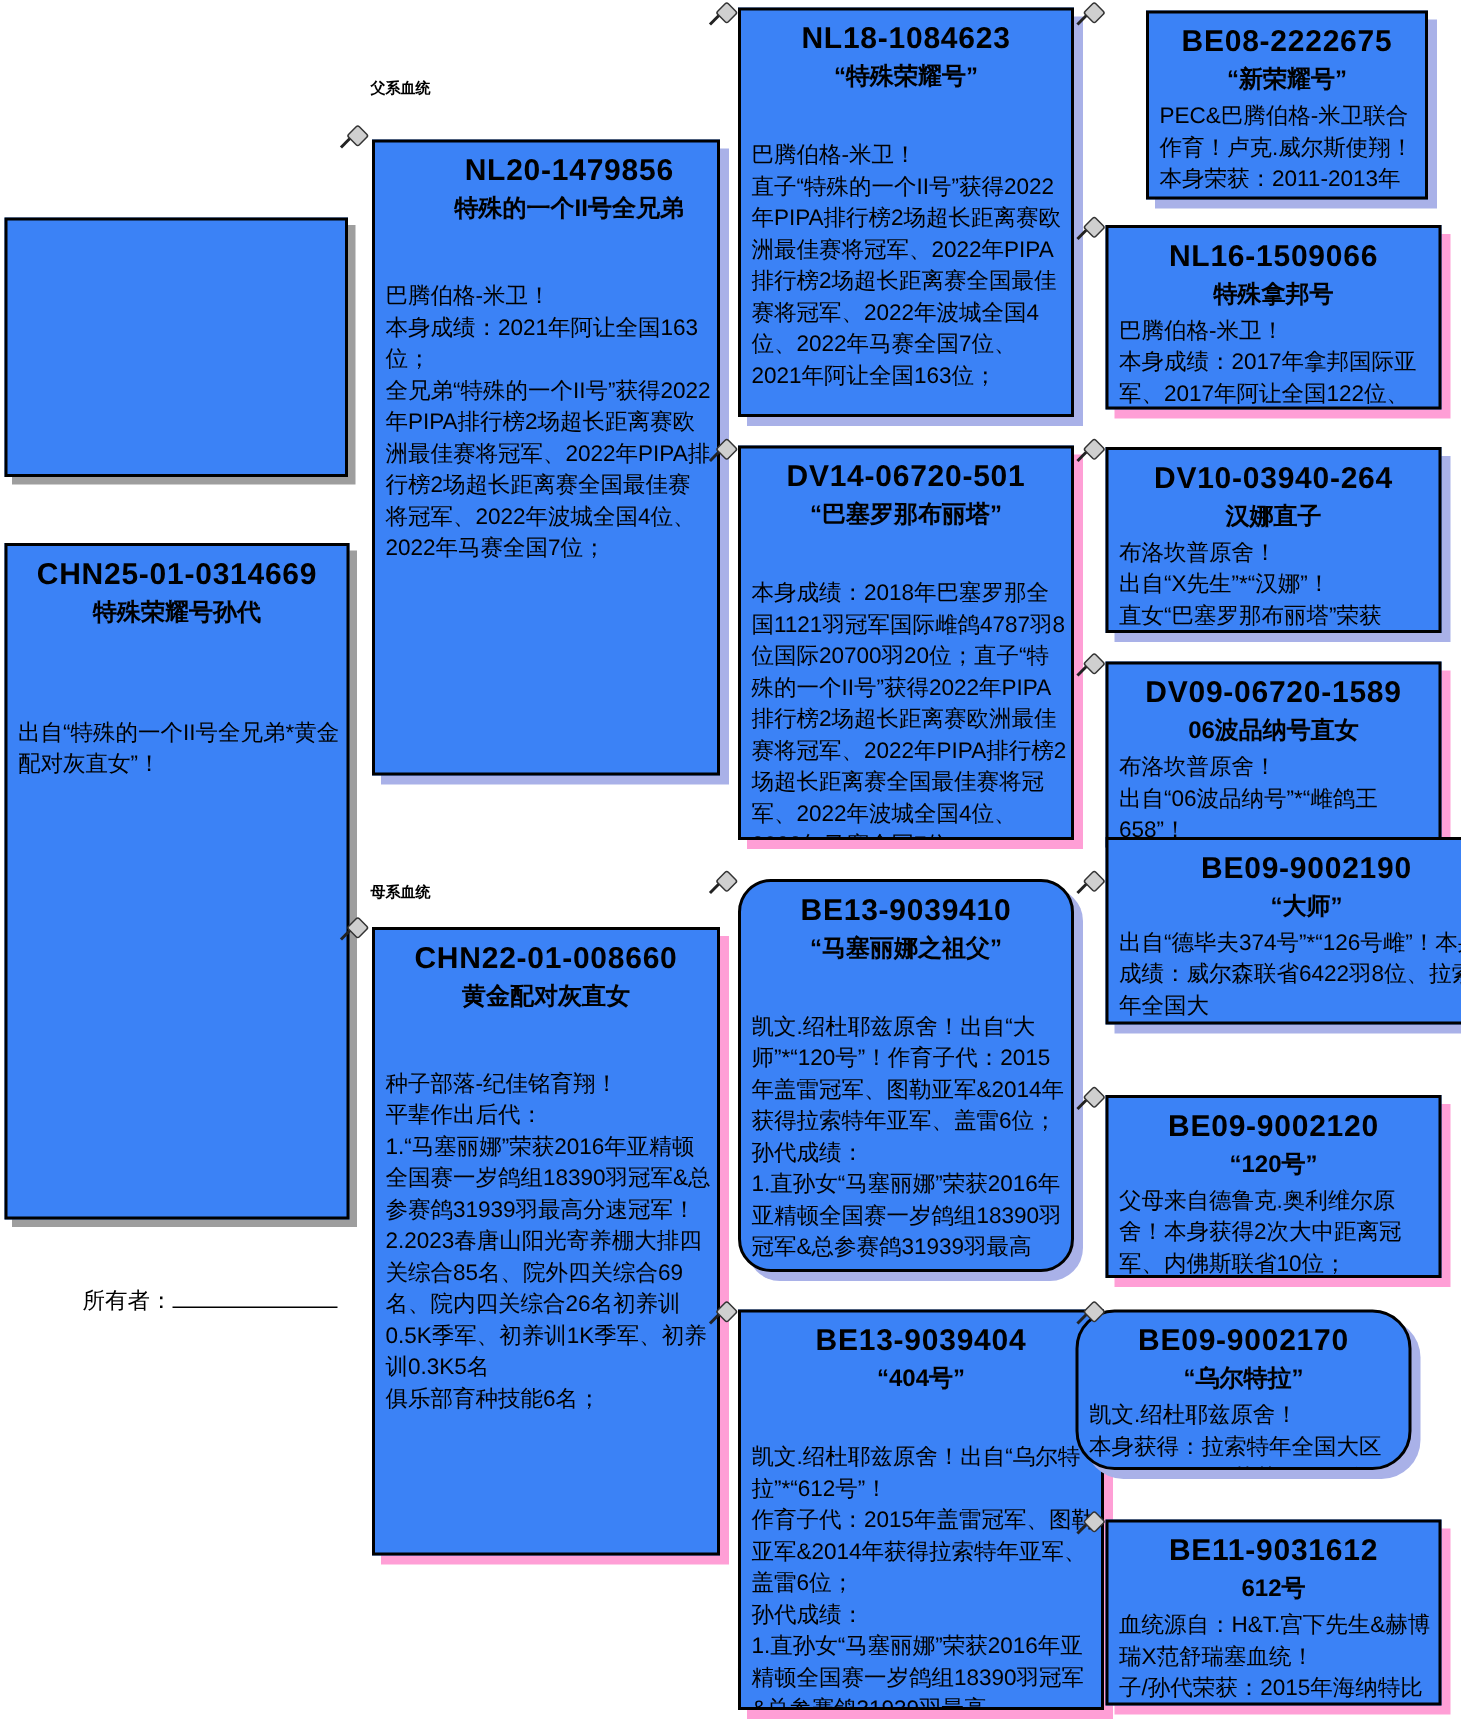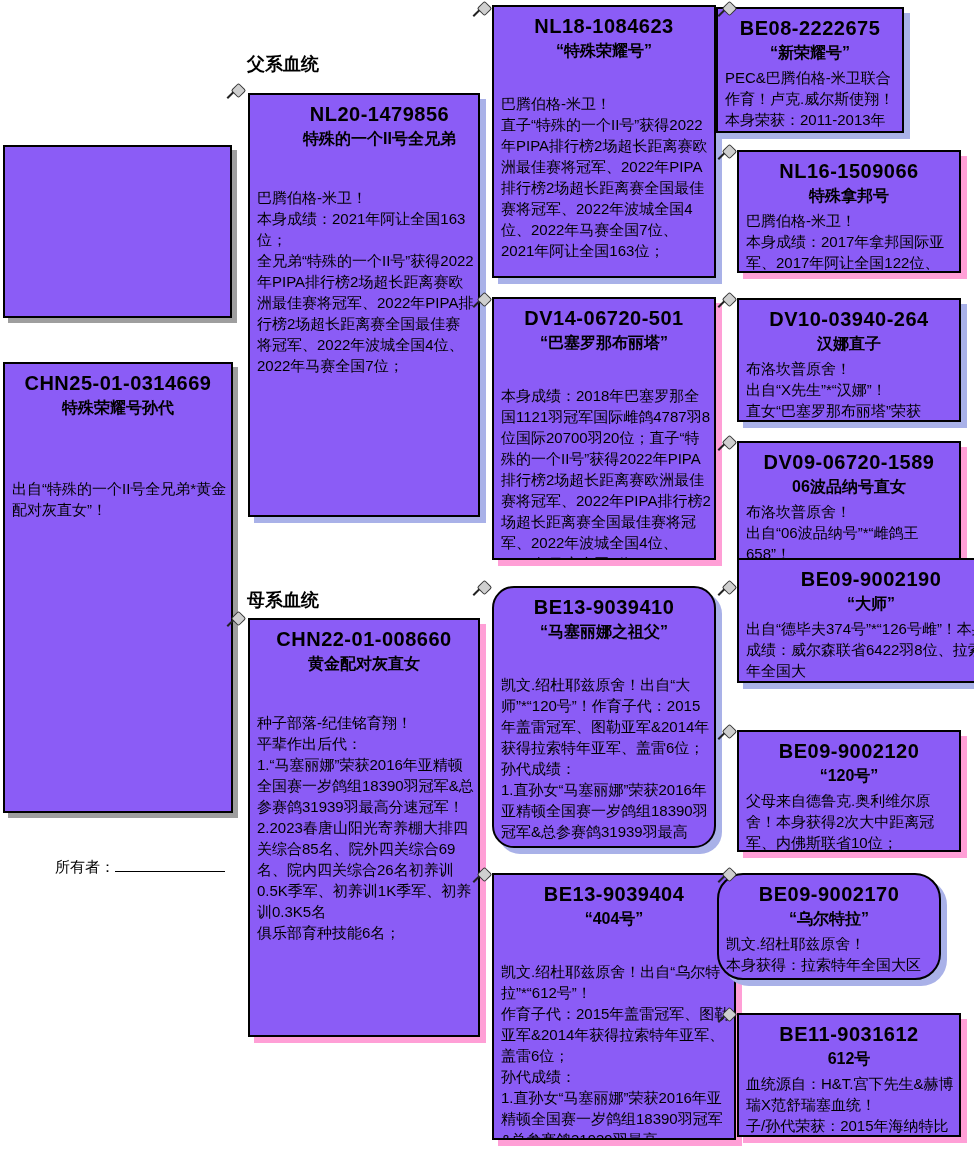--- a/index.html
+++ b/index.html
@@ -6,21 +6,21 @@
   html,body { background:#ffffff; }
   body {
     font-family:"Liberation Sans","DejaVu Sans",sans-serif;
     width:974px; height:1149px; position:relative; overflow:hidden;
     color:#000;
   }
   .stage { position:absolute; left:0; top:0; width:974px; height:1149px; }
 
   
   .pbox {
-    position:absolute; background:#8b5cf6; border:2px solid #000;
+    position:absolute; background:#3b82f6; border:2px solid #000;
     overflow:hidden;
   }
   .pbox.male    { box-shadow:6px 6px 0 var(--male-shadow); }
   .pbox.female  { box-shadow:6px 6px 0 var(--female-shadow); }
   .pbox.neutral { box-shadow:5px 5px 0 var(--neutral-shadow); }
 
   .pbox-head { padding-top:8px; text-align:center; }
   .ring  { font-size:20px; font-weight:bold; letter-spacing:0.5px; }
   .pname { font-size:16px; font-weight:bold; margin-top:3px; }
 
@@ -28,21 +28,21 @@
     position:absolute; left:7px; right:3px;
     font-size:15px; line-height:21px; white-space:pre-line;
     text-align:left;
   }
   .body-main   { top:114px; }
   .body-gen2   { top:92px;  }
   .body-gen3   { top:86px;  }
   .body-gen4   { top:58px;  }
 
   .line-label {
-    position:absolute; font-size:18px; font-weight:bold;
+    position:absolute; font-size:10px; font-weight:bold;
   }
 
   .owner-line { position:absolute; left:55px; top:858px; font-size:15px; }
   .owner-blank {
     display:inline-block; width:110px; height:14px;
     border-bottom:1px solid #000; vertical-align:baseline;
   }
 
   
   .pin { position:absolute; width:17px; height:17px; }
@@ -130,21 +130,21 @@
     <div class="pbox-head">
       <div class="ring">BE13-9039404</div>
       <div class="pname">“404号”</div>
     </div>
     <div class="pbox-body body-gen3">凯文.绍杜耶兹原舍！出自“乌尔特拉”*“612号”！
 作育子代：2015年盖雷冠军、图勒亚军&amp;2014年获得拉索特年亚军、盖雷6位；
 孙代成绩：
 1.直孙女“马塞丽娜”荣获2016年亚精顿全国赛一岁鸽组18390羽冠军&amp;总参赛鸽31939羽最高</div>
   </div>
 
-  <div class="pbox male" style="left:716px; top:7px; width:188px; height:126px;">
+  <div class="pbox male" style="left:764px; top:7px; width:188px; height:126px;">
     <div class="pbox-head">
       <div class="ring">BE08-2222675</div>
       <div class="pname">“新荣耀号”</div>
     </div>
     <div class="pbox-body body-gen4">PEC&amp;巴腾伯格-米卫联合作育！卢克.威尔斯使翔！
 本身荣获：2011-2013年巴塞</div>
   </div>
 
   <div class="pbox female" style="left:737px; top:150px; width:224px; height:123px;">
     <div class="pbox-head">

